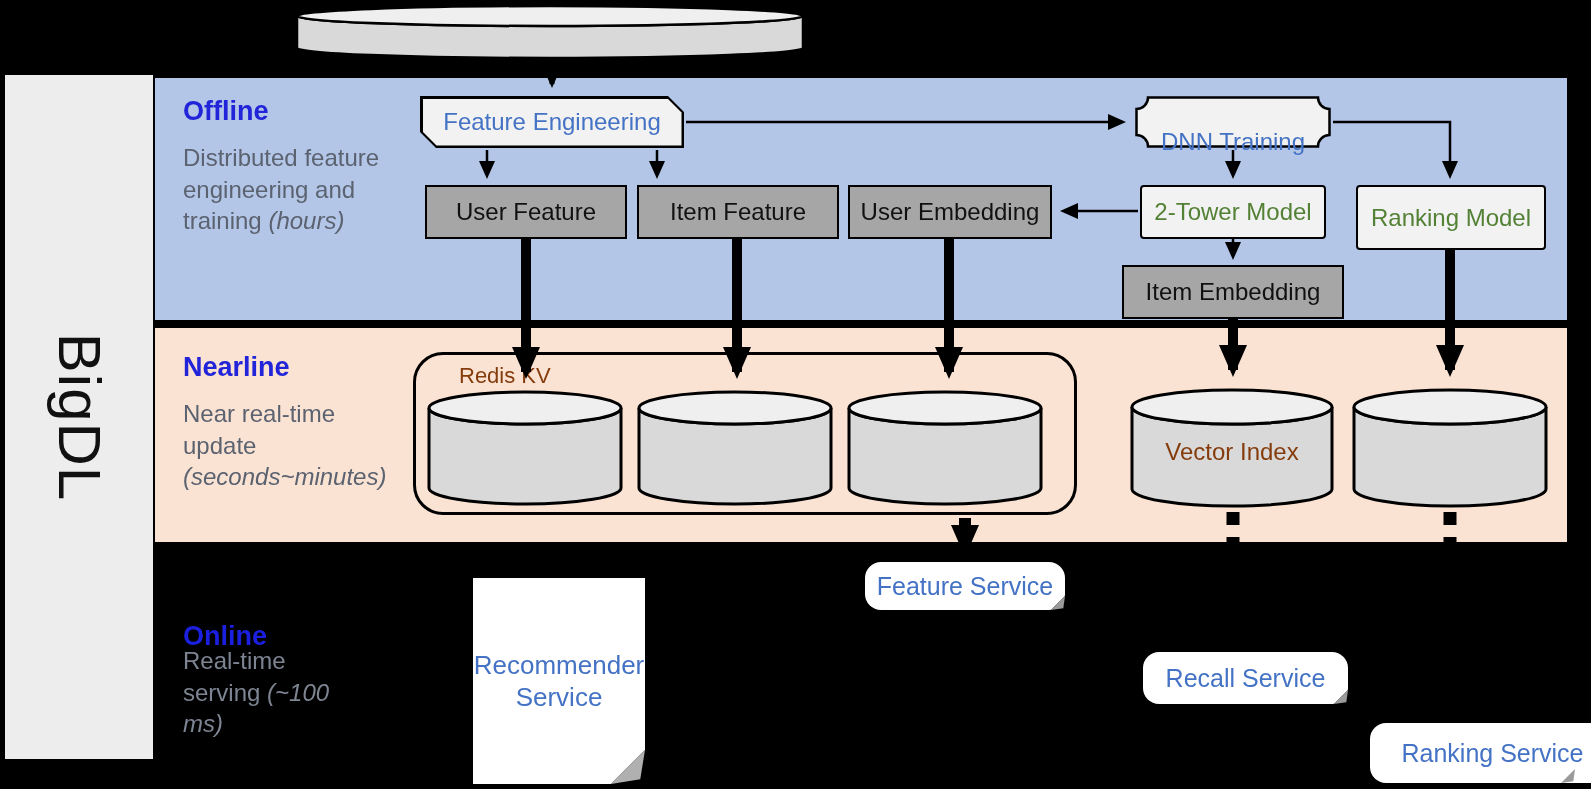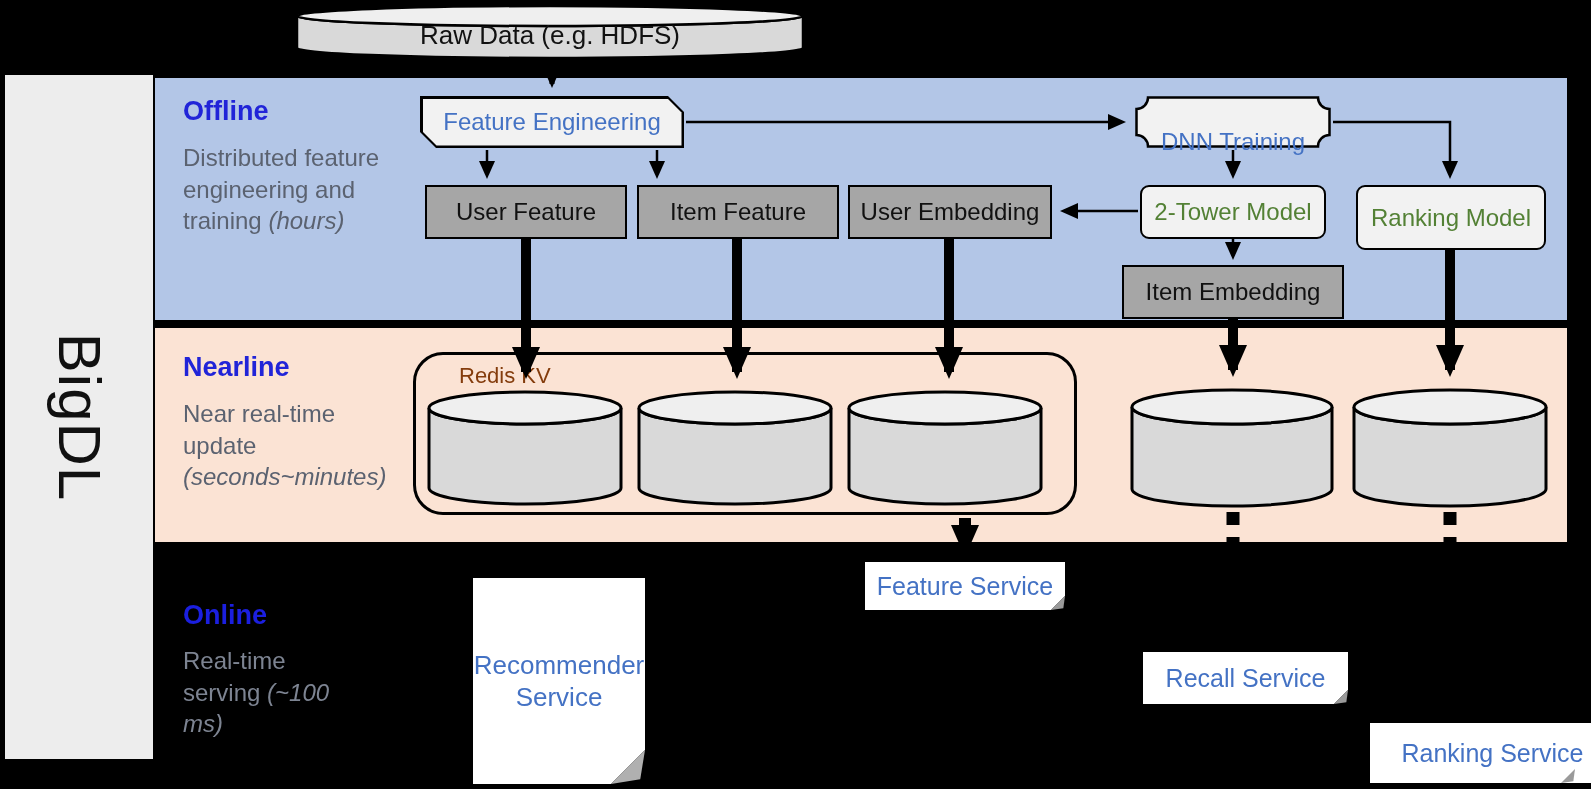--- a/index.html
+++ b/index.html
@@ -39,39 +39,39 @@
   }
   
   .band-title{font-size:27px;font-weight:700;color:var(--heading-blue);}
   .band-desc{font-size:24px;color:var(--desc-gray);line-height:1.32;}
   .band-desc em{font-style:italic;}
   .online-title{color:#1b1fe0;font-weight:700;}
   .online-desc{color:var(--desc-gray-dark);}
   
   .node-label{font-size:24px;display:flex;align-items:center;justify-content:center;width:100%;height:100%;text-align:center;}
   .gray-box{background:var(--box-gray);border:2.5px solid #000;color:#111;}
-  .round-box{background:var(--shape-light);border:2.5px solid #000;border-radius:9px;color:var(--model-green);}
+  .round-box{background:var(--shape-light);border:2.5px solid #000;border-radius:4px;color:var(--model-green);}
   .blue-text{color:var(--accent-blue);}
   .green-text{color:var(--model-green);}
   .brown-text{color:var(--storage-brown);}
   
   .snip-outer{background:#000;
     clip-path:polygon(0 0, calc(100% - 16px) 0, 100% 16px, 100% 100%, 16px 100%, 0 calc(100% - 16px));}
   .snip-inner{position:absolute;inset:2.5px;background:var(--shape-light);
     clip-path:polygon(0 0, calc(100% - 14px) 0, 100% 14px, 100% 100%, 14px 100%, 0 calc(100% - 14px));}
   .snip-label{position:absolute;inset:0;}
   
   .redis-group{border:3px solid #000;border-radius:30px;background:transparent;}
   .redis-label{position:absolute;left:18px;top:8px;font-size:22px;color:var(--storage-brown);margin-left:25px;}
   
   .cylinder svg{position:absolute;inset:0;width:100%;height:100%;}
   .cyl-label{position:absolute;left:0;right:0;top:42%;text-align:center;font-size:24px;}
   
   .note{background:#fff;
-    clip-path:polygon(0 0,100% 0,100% calc(100% - 14px),calc(100% - 14px) 100%,0 100%);}
+    clip-path:polygon(0 0,100% 0,100% calc(100% - 14px),calc(100% - 14px) 100%,0 100%);border-radius:16px;}
   .note-fold{position:absolute;right:0;bottom:0;width:14px;height:14px;background:#9a9a9a;
     clip-path:polygon(0 100%,100% 0,88% 88%);}
   .note .node-label{font-size:25px;}
   .doc{background:#fff;
     clip-path:polygon(0 0,100% 0,100% calc(100% - 34px),calc(100% - 34px) 100%,0 100%);}
   .doc-fold{position:absolute;right:0;bottom:0;width:34px;height:34px;background:#b0b0b0;
     clip-path:polygon(0 100%,100% 0,86% 86%);}
   .doc .node-label{font-size:26px;line-height:1.25;}
   .connectors{position:absolute;left:0;top:0;z-index:3;pointer-events:none;}
   .layer-nodes{z-index:4;}
@@ -122,21 +122,20 @@
 
   <line x1="1233" y1="512" x2="1233" y2="544" stroke="#000" stroke-width="13" stroke-dasharray="13 12"></line>
   <line x1="1450" y1="512" x2="1450" y2="544" stroke="#000" stroke-width="13" stroke-dasharray="13 12"></line>
 </svg>
 
 <div class="abs cylinder layer-nodes" style="left:295px;top:4px;width:510px;height:56px;">
   <svg viewBox="0 0 510 56" preserveAspectRatio="none">
     <path d="M2,12 a253,10 0 0 0 506,0 v32 a253,10 0 0 1 -506,0 z" fill="#d9d9d9" stroke="#000" stroke-width="2.5"></path>
     <ellipse cx="255" cy="12" rx="253" ry="10" fill="#efefef" stroke="#000" stroke-width="2.5"></ellipse>
   </svg>
-  <div class="cyl-label" style="top:16px;font-size:26px;color:#111;">Raw Data (e.g. HDFS)</div>
 </div>
 
 <div class="abs band-title" style="left:183px;top:96px;">Offline</div>
 <div class="abs band-desc" style="left:183px;top:142px;width:205px;">
   <span>Distributed feature engineering and training</span>
   <em>(hours)</em>
 </div>
 
 <div class="abs snip-outer layer-nodes" style="left:420px;top:96px;width:264px;height:52px;">
   <div class="snip-inner"></div>
@@ -197,29 +196,30 @@
     <path d="M2,18 a96,16 0 0 0 192,0 v80 a96,16 0 0 1 -192,0 z" fill="#d9d9d9" stroke="#000" stroke-width="3"></path>
     <ellipse cx="98" cy="18" rx="96" ry="16" fill="#efefef" stroke="#000" stroke-width="3"></ellipse>
   </svg>
 </div>
 
 <div class="abs cylinder layer-nodes" style="left:1130px;top:388px;width:204px;height:120px;">
   <svg viewBox="0 0 204 120" preserveAspectRatio="none">
     <path d="M2,19 a100,17 0 0 0 200,0 v82 a100,17 0 0 1 -200,0 z" fill="#d9d9d9" stroke="#000" stroke-width="3"></path>
     <ellipse cx="102" cy="19" rx="100" ry="17" fill="#efefef" stroke="#000" stroke-width="3"></ellipse>
   </svg>
+  <div class="cyl-label brown-text">Vector Index</div>
 </div>
 <div class="abs cylinder layer-nodes" style="left:1352px;top:388px;width:196px;height:120px;">
   <svg viewBox="0 0 196 120" preserveAspectRatio="none">
     <path d="M2,19 a96,17 0 0 0 192,0 v82 a96,17 0 0 1 -192,0 z" fill="#d9d9d9" stroke="#000" stroke-width="3"></path>
     <ellipse cx="98" cy="19" rx="96" ry="17" fill="#efefef" stroke="#000" stroke-width="3"></ellipse>
   </svg>
 </div>
 
-<div class="abs band-title online-title" style="left:183px;top:600px;">Online</div>
+<div class="abs band-title online-title" style="left:183px;top:621px;">Online</div>
 <div class="abs band-desc online-desc" style="left:183px;top:645px;width:175px;">
   <span>Real-time serving</span>
   <em>(~100 ms)</em>
 </div>
 
 <div class="abs doc layer-nodes" style="left:473px;top:578px;width:172px;height:206px;">
   <div class="node-label blue-text">Recommender Service</div>
 </div>
 <div class="abs doc-fold layer-nodes" style="left:611px;top:750px;"></div>
 

